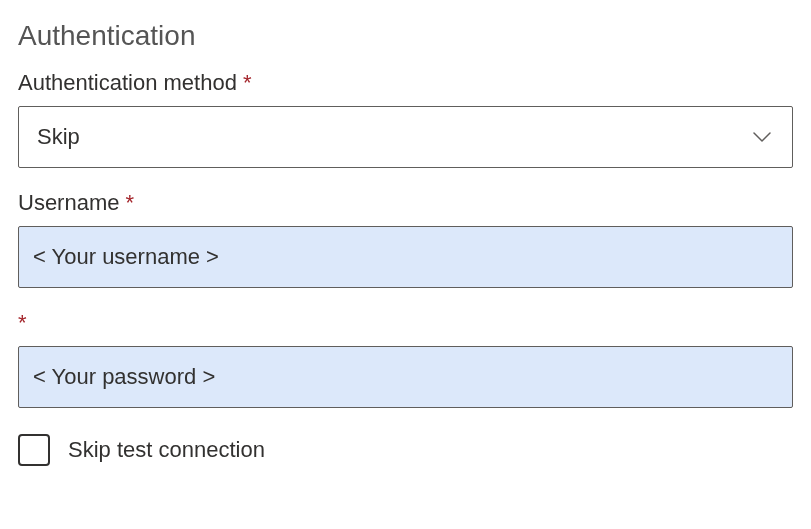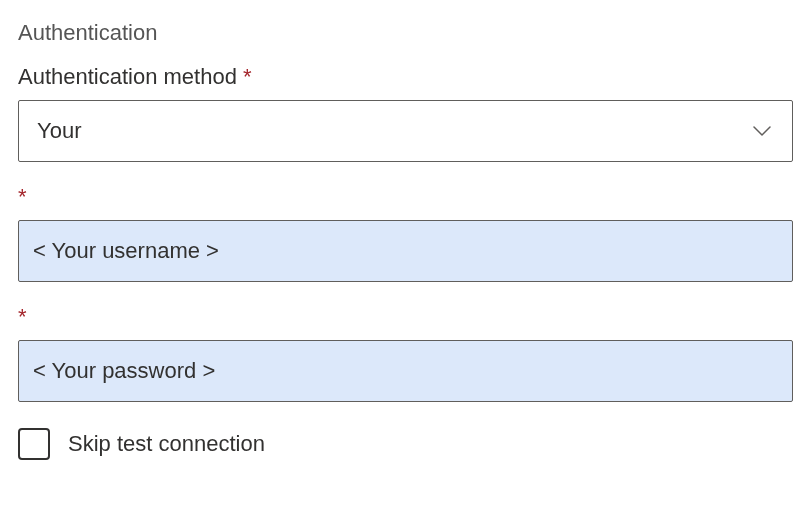--- a/index.html
+++ b/index.html
@@ -8,21 +8,21 @@
       padding: 0;
     }
     body {
       font-family: "Segoe UI", -apple-system, BlinkMacSystemFont, sans-serif;
       background: #ffffff;
       padding: 20px 18px;
       width: 811px;
       color: #323130;
     }
     .section-heading {
-      font-size: 22px;
+      font-size: 28px;
       font-weight: 400;
       color: #555555;
       margin-bottom: 18px;
     }
     .field-label {
       font-size: 22px;
       font-weight: 400;
       color: #323130;
       margin-bottom: 10px;
       display: flex;
@@ -92,27 +92,28 @@
 
 
 <div class="section-heading">Authentication</div>
 
 <div class="field-label">
   <span>Authentication method</span>
   <span class="required-star">*</span>
 </div>
 
 <div class="dropdown">
-  <span class="dropdown-value">Your</span>
+  <span class="dropdown-value">Skip</span>
   <svg class="chevron" width="24" height="24" viewBox="0 0 24 24">
     <path d="M4 8 L12 16 L20 8" stroke="#605e5c" stroke-width="1.5" fill="none" stroke-linecap="round" stroke-linejoin="round"></path>
   </svg>
 </div>
 
 <div class="field-label">
+  <span>Username</span>
   <span class="required-star">*</span>
 </div>
 
 <input type="text" class="text-input" value="&lt; Your username &gt;" style="">
 
 <div class="field-label">
   <span class="required-star">*</span>
 </div>
 
 <input type="text" class="text-input" value="&lt; Your password &gt;" style="">

